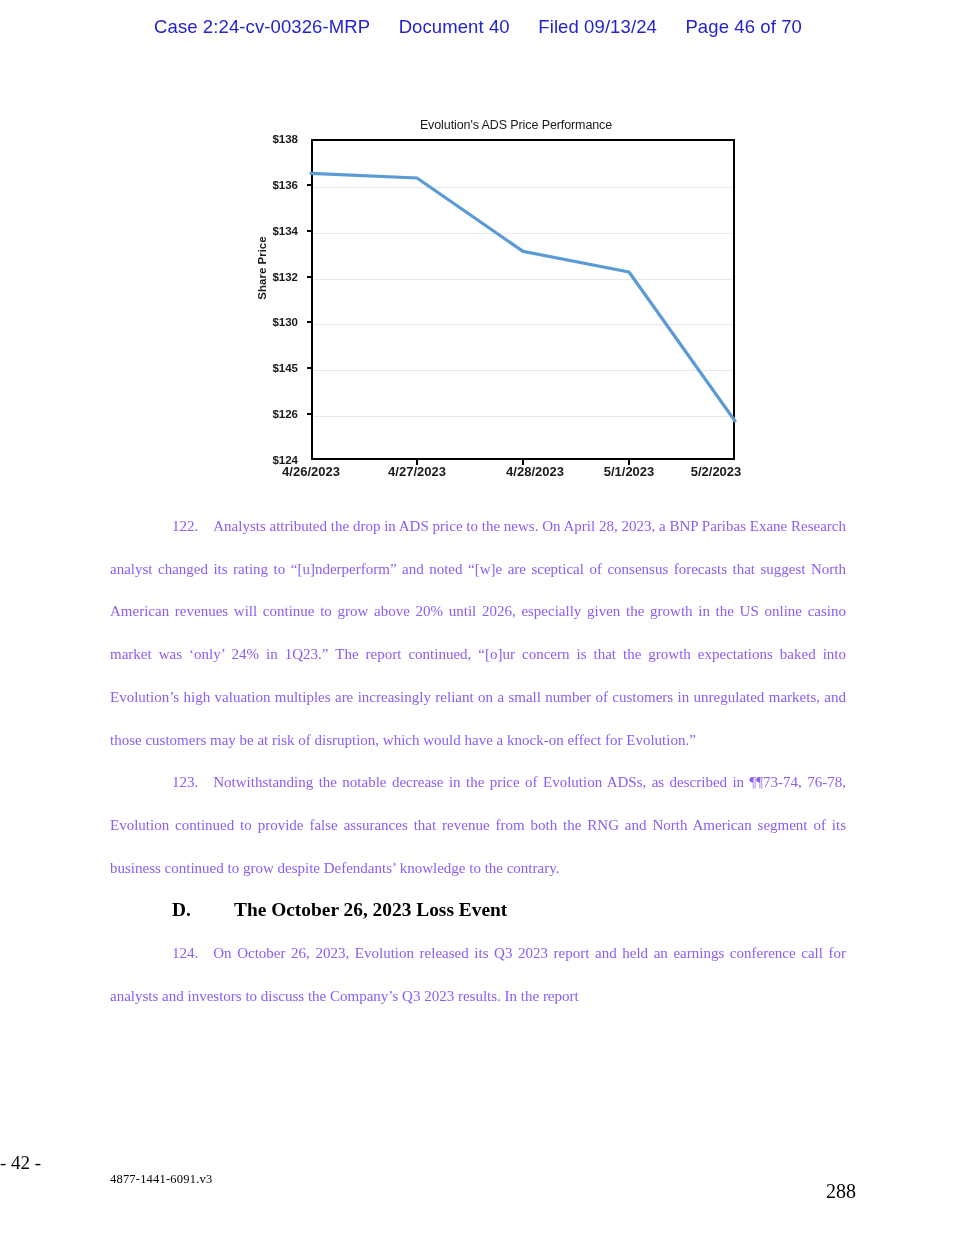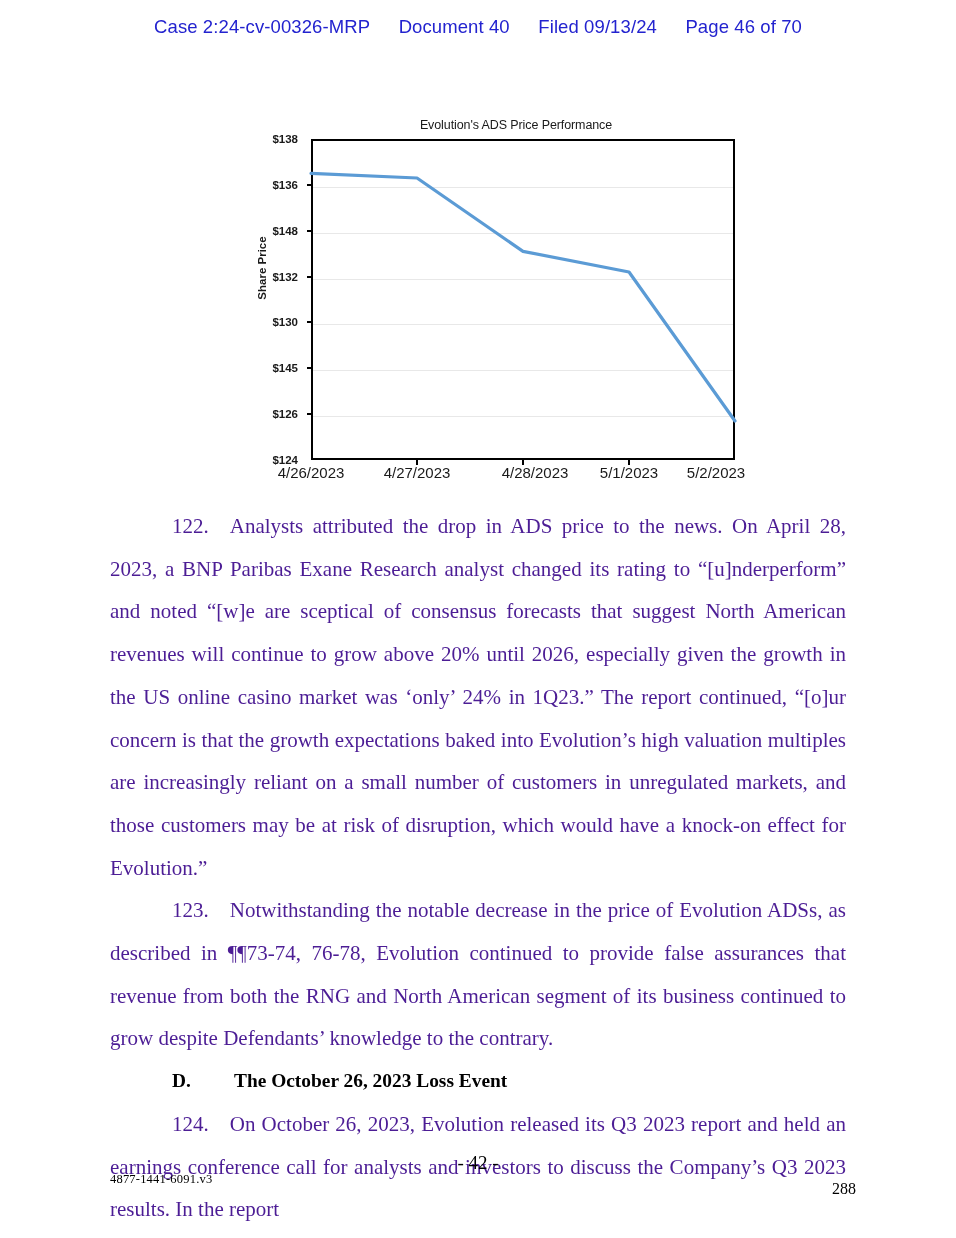--- a/index.html
+++ b/index.html
@@ -118,22 +118,22 @@
     position: absolute;
     left: 65px;
     top: 352px;
     width: 424px;
     height: 20px;
   }
   .x-label {
     position: absolute;
     transform: translateX(-50%);
     font-family: "Liberation Sans", "DejaVu Sans", sans-serif;
-    font-weight: normal;
-    font-size: 15px;
+    font-weight: bold;
+    font-size: 13px;
     color: #1a1a1a;
     white-space: nowrap;
   }
   .x-tick {
     position: absolute;
     top: 348px;
     width: 2px;
     height: 5px;
     background: #000000;
   }
@@ -148,59 +148,59 @@
 
   
   .body-text {
     position: absolute;
     left: 110px;
     top: 505px;
     width: 736px;
   }
   p.para {
     margin: 0 0 0 0;
-    font-size: 21px;
+    font-size: 15px;
     line-height: 42.7px;
     text-align: justify;
     text-indent: 62px;
-    color: #4c1d95;
+    color: #8b5cf6;
   }
   .heading-row {
     display: flex;
     font-weight: bold;
     font-size: 19.4px;
     line-height: 42.7px;
     margin-top: 0;
   }
   .heading-letter { width: 62px; flex: 0 0 62px; padding-left: 62px; box-sizing: content-box; }
   .heading-letter-inner { display: inline-block; }
 
   
   .page-number {
     position: absolute;
     left: 0;
     top: 1152px;
     width: 956px;
-    text-align: center;
+    text-align: left;
     font-size: 19px;
     color: #000000;
   }
   .doc-id {
     position: absolute;
     left: 110px;
     top: 1172px;
     font-size: 12.5px;
     color: #000000;
     letter-spacing: 0.2px;
   }
   .bates {
     position: absolute;
     right: 100px;
     top: 1180px;
-    font-size: 16px;
+    font-size: 20px;
     color: #000000;
   }
 </style>
 </head>
 <body>
 
 <div class="ecf-header">
   <span>Case 2:24-cv-00326-MRP</span>
   <span class="ecf-gap"></span>
   <span>Document 40</span>
@@ -219,21 +219,21 @@
   <div class="y-labels">
       <div class="y-label" style="top: 321px;">$124</div>
       <div class="y-label" style="top: 275.143px;">$126</div>
       <div class="y-tick" style="top: 275.143px;"></div>
       <div class="y-label" style="top: 229.286px;">$145</div>
       <div class="y-tick" style="top: 229.286px;"></div>
       <div class="y-label" style="top: 183.429px;">$130</div>
       <div class="y-tick" style="top: 183.429px;"></div>
       <div class="y-label" style="top: 137.571px;">$132</div>
       <div class="y-tick" style="top: 137.571px;"></div>
-      <div class="y-label" style="top: 91.7143px;">$148</div>
+      <div class="y-label" style="top: 91.7143px;">$134</div>
       <div class="y-tick" style="top: 91.7143px;"></div>
       <div class="y-label" style="top: 45.8571px;">$136</div>
       <div class="y-tick" style="top: 45.8571px;"></div>
       <div class="y-label" style="top: 0px;">$138</div>
     </div>
 
   <div class="plot-frame">
     <div class="gridlines">
         <div class="gridline" style="top: 275.143px;"></div>
         <div class="gridline" style="top: 229.286px;"></div>

